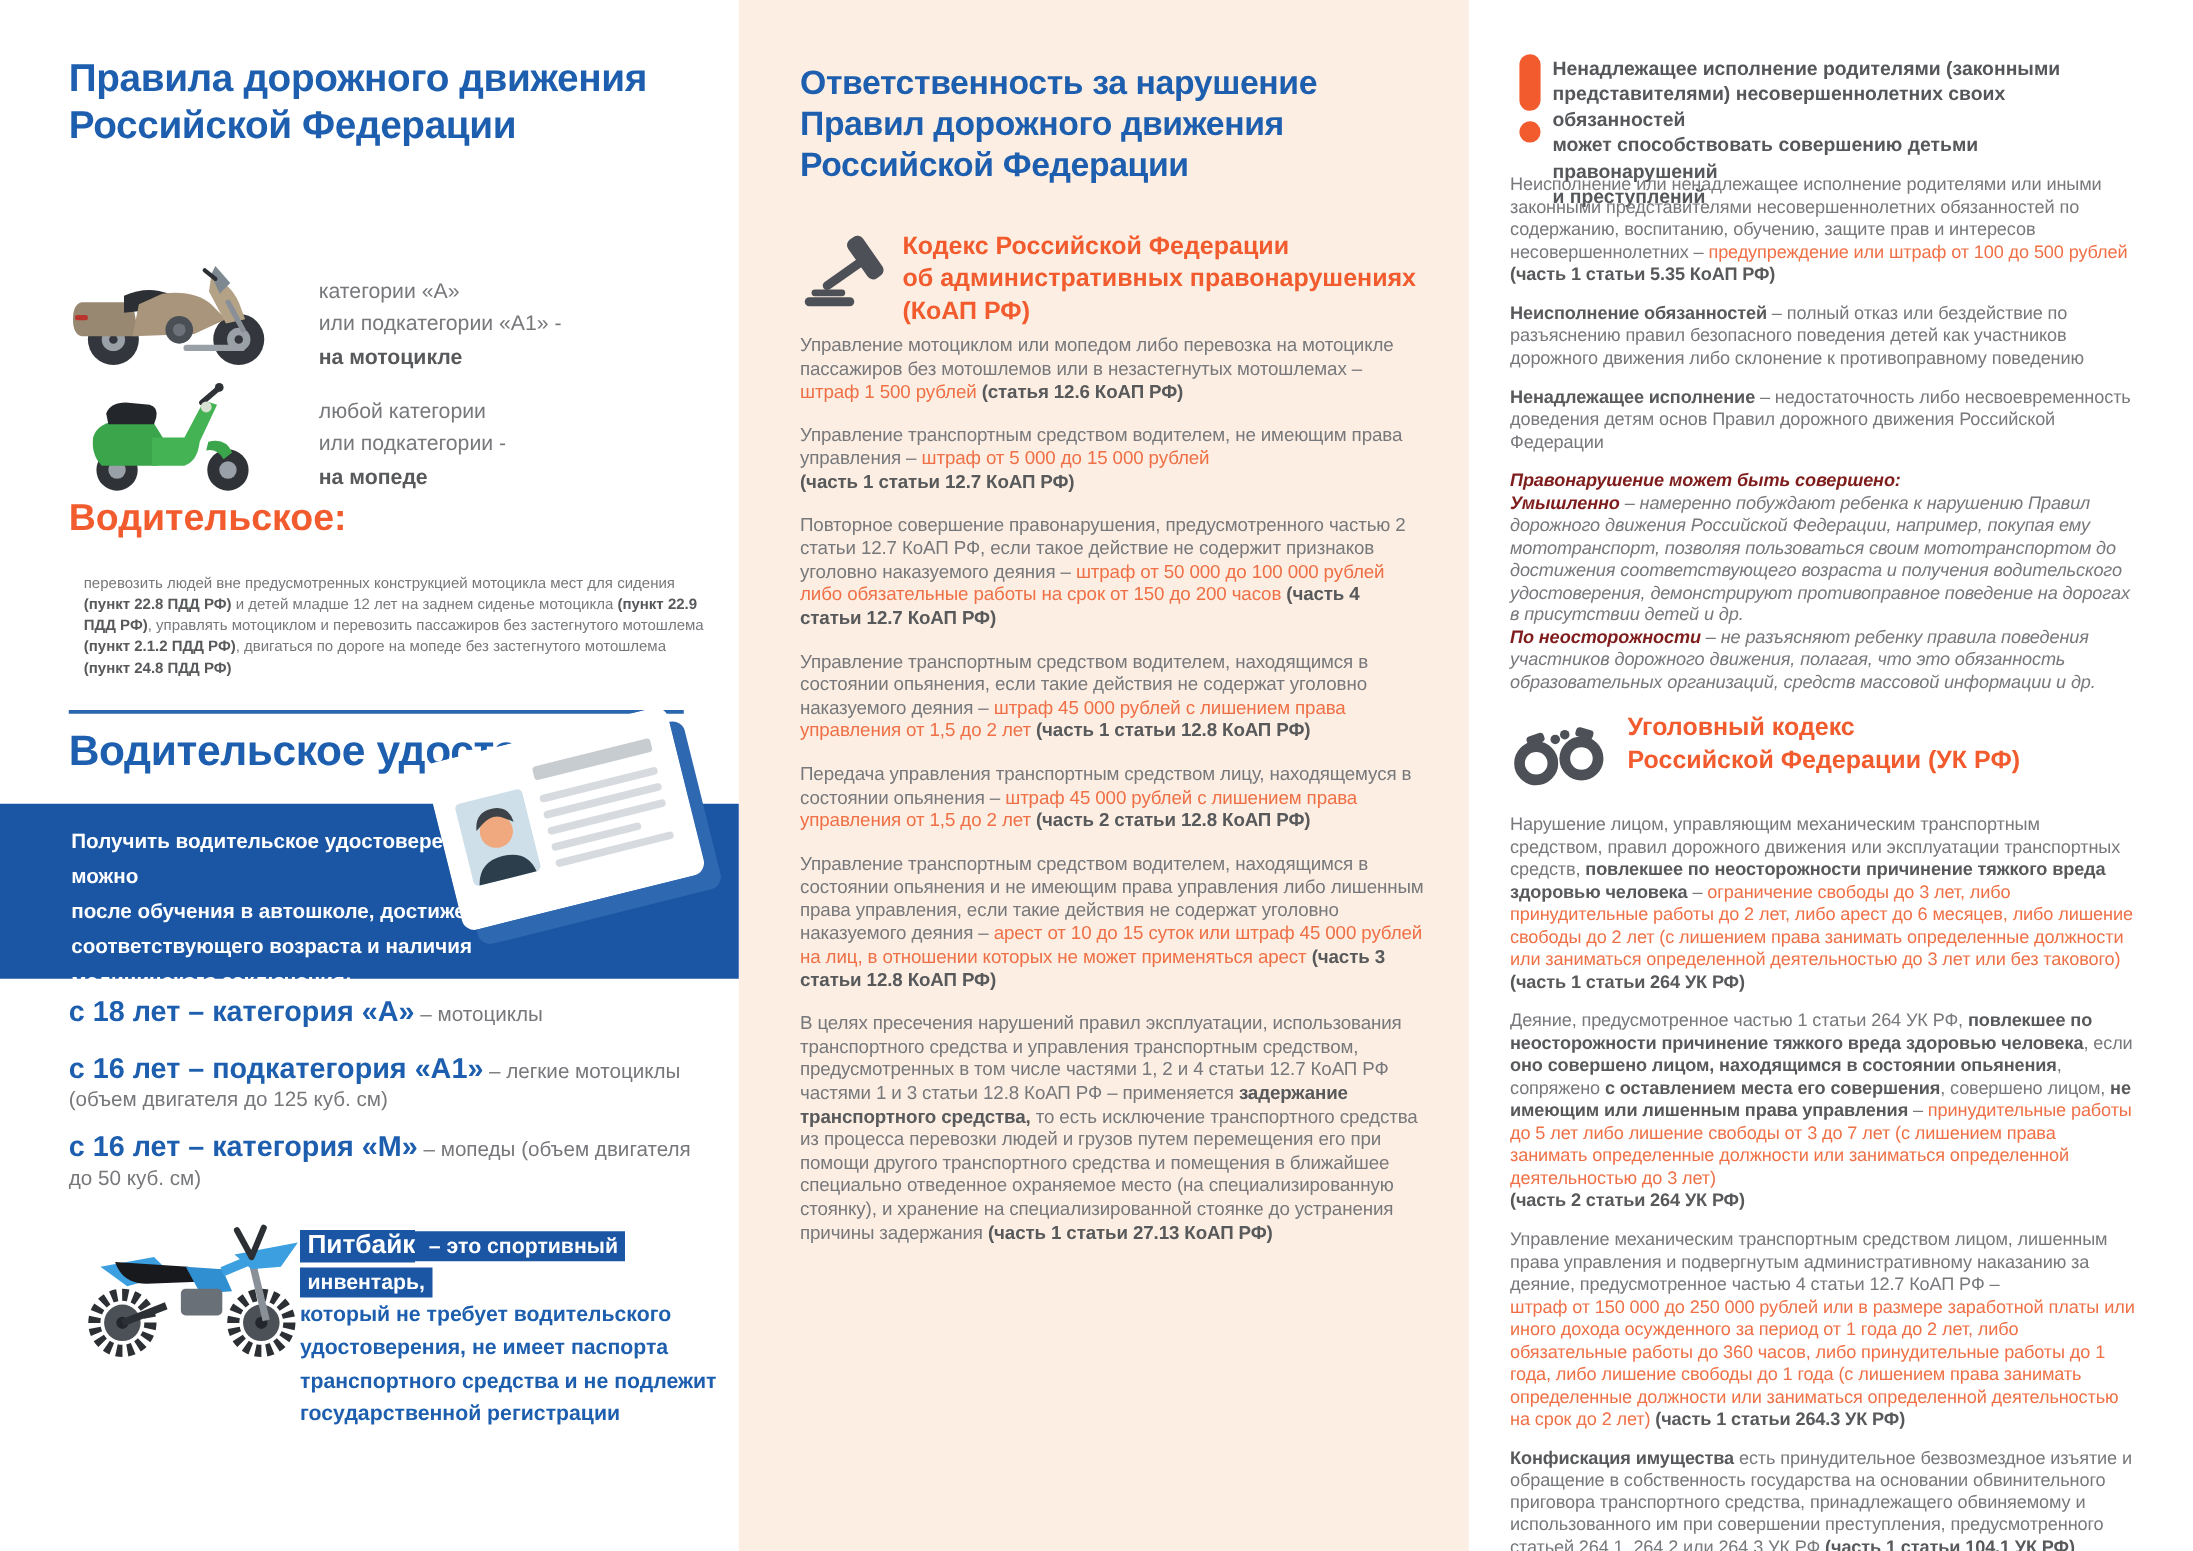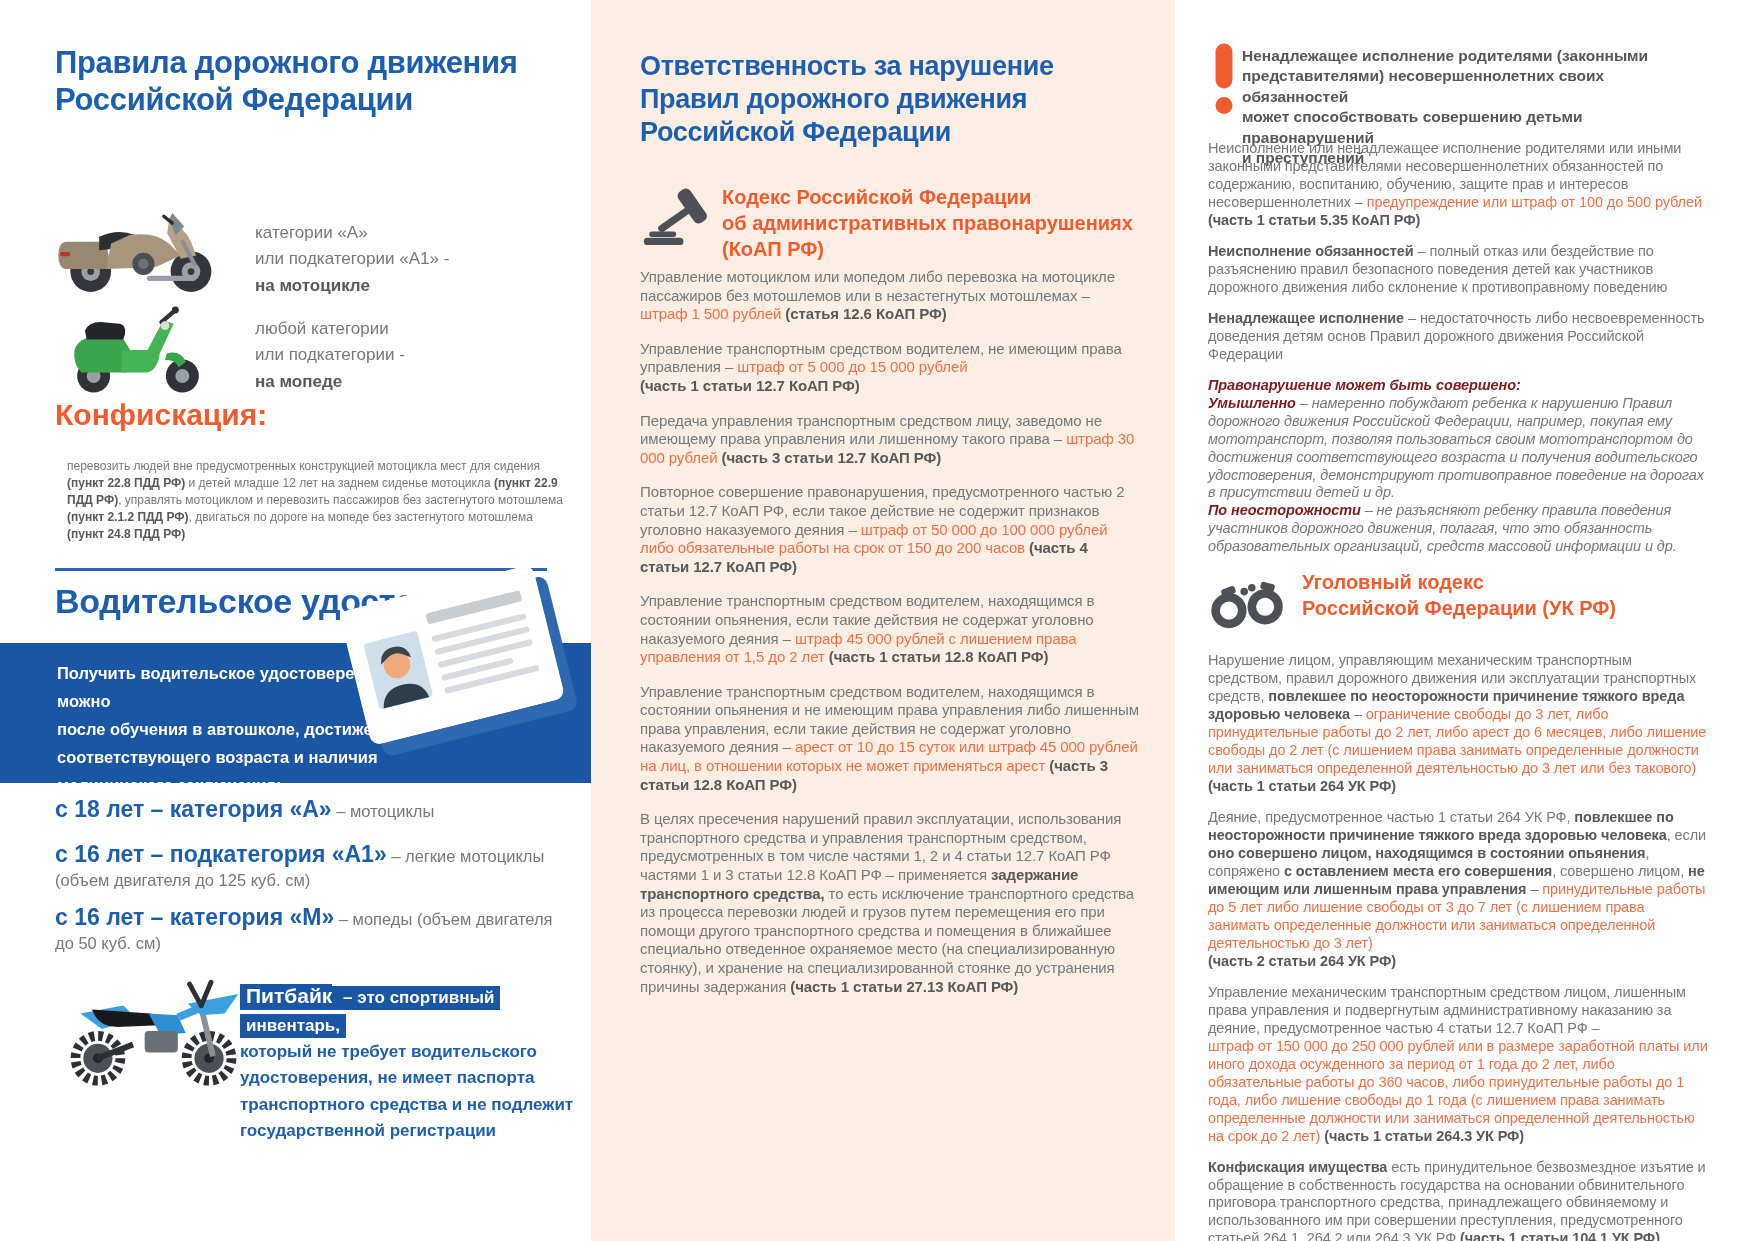--- a/index.html
+++ b/index.html
@@ -122,21 +122,21 @@
         <path d="M118 66 q16 -4 22 10 l-8 6 q-6 -10 -16 -8z" fill="#3aa54a"></path>
         <path d="M112 30 l14 -12" stroke="#2f3237" stroke-width="5" stroke-linecap="round" fill="none"></path>
         <circle cx="128" cy="16" r="4" fill="#2f3237"></circle>
         <circle cx="116" cy="34" r="5" fill="#d8e2d2"></circle>
       </svg>
     </div>
     <div class="lbl2 pre"><span class="r-g">любой категории
 или подкатегории - 
 </span><span class="r-d">на мопеде</span></div>
 
-    <h2 class="forbidden-title">Конфискация:</h2>
+    <h2 class="forbidden-title">Водительское:</h2>
     <p class="forbidden-body pre"><span class="r-g">перевозить людей вне предусмотренных конструкцией мотоцикла мест для сидения </span><span class="r-d">(пункт 22.8 ПДД РФ)</span><span class="r-g"> и детей младше 12 лет на заднем сиденье мотоцикла </span><span class="r-d">(пункт 22.9 ПДД РФ)</span><span class="r-g">, управлять мотоциклом и перевозить пассажиров без застегнутого мотошлема </span><span class="r-d">(пункт 2.1.2 ПДД РФ)</span><span class="r-g">, двигаться по дороге на мопеде без застегнутого мотошлема </span><span class="r-d">(пункт 24.8 ПДД РФ)</span></p>
 
     <div class="divider"></div>
     <h2 class="lic-title">Водительское удостоверение</h2>
 
     <div class="age age1 pre"><span class="r-age">с 18 лет – категория «А»</span><span class="r-g17"> – мотоциклы</span></div>
     <div class="age age2 pre"><span class="r-age">с 16 лет – подкатегория «А1»</span><span class="r-g17"> – легкие мотоциклы</span><span class="r-g17">
 (объем двигателя до 125 куб. см)</span></div>
     <div class="age age3 pre"><span class="r-age">с 16 лет – категория «М»</span><span class="r-g17"> – мопеды (объем двигателя
 до 50 куб. см)</span></div>
@@ -206,23 +206,23 @@
         </g>
       </svg>
     </div>
     <h3 class="koap-head pre">Кодекс Российской Федерации
 об административных правонарушениях
 (КоАП РФ)</h3>
     <div class="m-paras">
       <p class="mp pre"><span class="r-g">Управление мотоциклом или мопедом либо перевозка на мотоцикле пассажиров без мотошлемов или в незастегнутых мотошлемах – </span><span class="r-o">штраф 1 500 рублей </span><span class="r-d">(статья 12.6 КоАП РФ)</span></p>
       <p class="mp pre"><span class="r-g">Управление транспортным средством водителем, не имеющим права управления – </span><span class="r-o">штраф от 5 000 до 15 000 рублей</span><span class="r-d">
 (часть 1 статьи 12.7 КоАП РФ)</span></p>
-      <p class="mp pre"><span class="r-g">Передача управления транспортным средством лицу, заведомо не имеющему права управления или лишенному такого права – </span><span class="r-o">штраф 30 000 рублей </span><span class="r-d">(часть 3 статьи 12.7  КоАП РФ)</span></p>
       <p class="mp pre"><span class="r-g">Повторное совершение правонарушения, предусмотренного частью 2 статьи 12.7 КоАП РФ, если такое действие не содержит признаков уголовно наказуемого деяния – </span><span class="r-o">штраф от 50 000 до 100 000 рублей либо обязательные работы на срок от 150 до 200 часов </span><span class="r-d">(часть 4 статьи 12.7 КоАП РФ)</span></p>
       <p class="mp pre"><span class="r-g">Управление транспортным средством водителем, находящимся в состоянии опьянения, если такие действия не содержат уголовно наказуемого деяния  – </span><span class="r-o">штраф 45 000 рублей с лишением права управления от 1,5 до 2 лет </span><span class="r-d">(часть 1 статьи 12.8 КоАП РФ)</span></p>
+      <p class="mp pre"><span class="r-g">Передача управления транспортным средством лицу, находящемуся в состоянии опьянения – </span><span class="r-o">штраф 45 000 рублей с лишением права управления от 1,5 до 2 лет </span><span class="r-d">(часть 2 статьи 12.8 КоАП РФ)</span></p>
       <p class="mp pre"><span class="r-g">Управление транспортным средством водителем, находящимся в состоянии опьянения и не имеющим права управления либо лишенным права управления, если такие действия не содержат уголовно наказуемого деяния – </span><span class="r-o">арест от 10 до 15 суток или штраф 45 000 рублей на лиц, в отношении которых не может применяться арест </span><span class="r-d">(часть 3 статьи 12.8 КоАП РФ)</span></p>
       <p class="mp pre"><span class="r-g"> В целях пресечения нарушений правил эксплуатации, использования транспортного средства и управления транспортным средством, предусмотренных в том числе частями 1, 2 и 4 статьи 12.7 КоАП РФ частями 1 и 3 статьи  12.8 КоАП РФ – применяется </span><span class="r-d">задержание транспортного средства,</span><span class="r-g"> то есть исключение транспортного средства из процесса перевозки людей и грузов путем перемещения его при помощи другого транспортного средства и помещения в ближайшее специально отведенное охраняемое место (на специализированную стоянку), и хранение на специализированной стоянке до устранения причины задержания </span><span class="r-d">(часть 1 статьи 27.13 КоАП РФ)</span></p>
     </div>
   </section>
 
   <section class="col colR">
     <div class="excl">
       <svg width="32" height="80" viewBox="0 0 34 82">
         <rect x="8" y="0" width="18" height="48" rx="9" fill="#f15b2e"></rect>
         <circle cx="17" cy="66" r="9" fill="#f15b2e"></circle>

